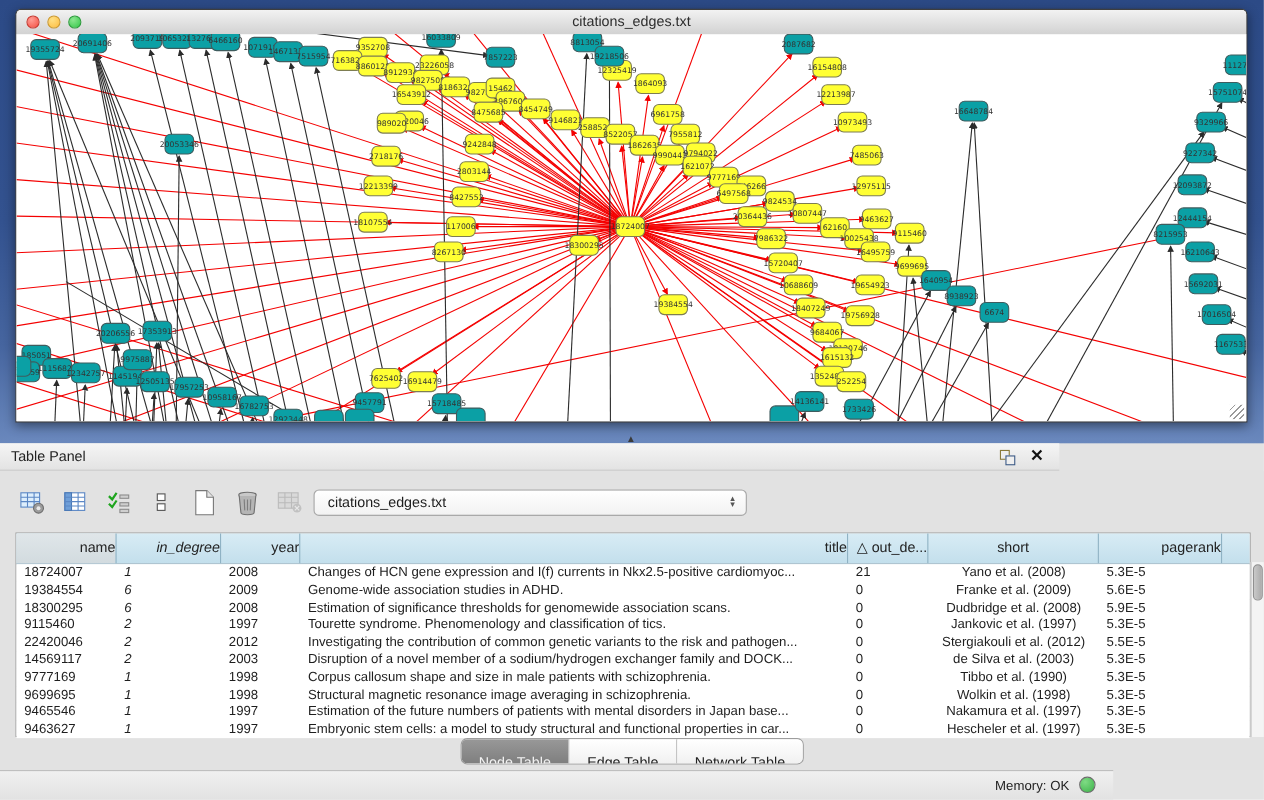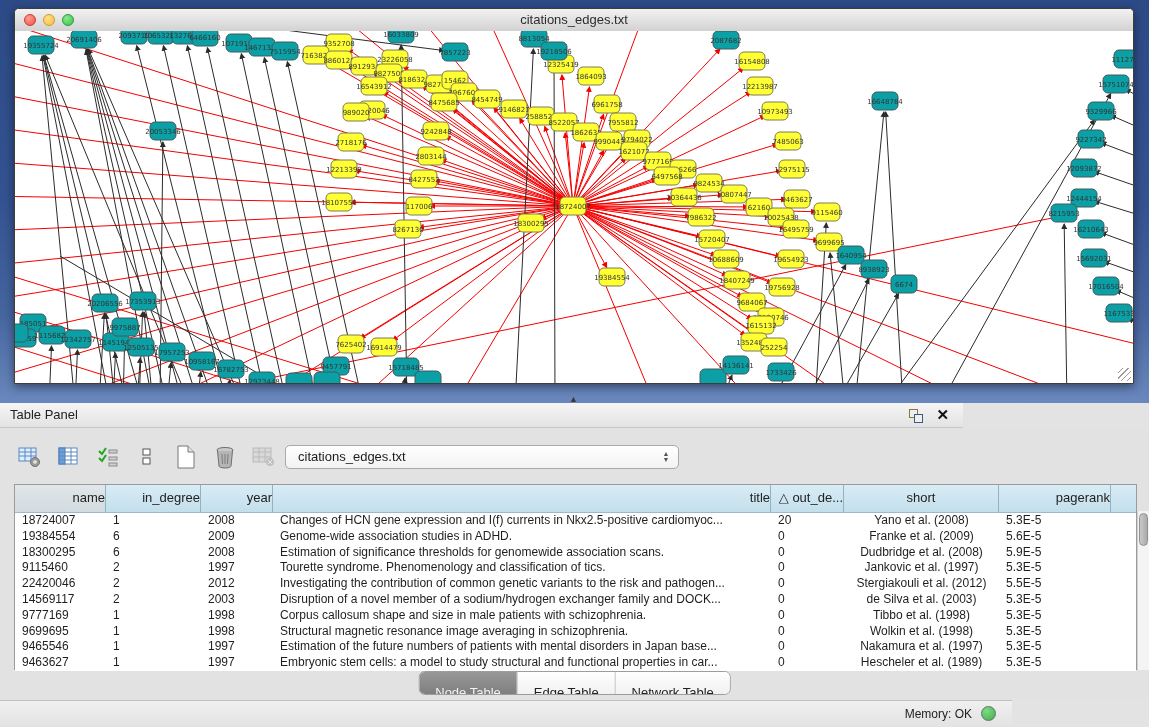--- a/index.html
+++ b/index.html
@@ -52,21 +52,21 @@
   .dtable{position:absolute;left:14px;top:56px;width:1123px;height:186px;background:#fff;
         border:1px solid #9b9b9b;box-sizing:border-box;}
   .thead{display:flex;height:27px;background:linear-gradient(#d8ecf5,#c3dfec);border-bottom:1px solid #9fb9c6;}
   .thcell{box-sizing:border-box;border-right:1px solid #8fb2c4;font-size:13px;color:#222;
         text-align:right;line-height:26px;overflow:hidden;white-space:nowrap;}
   .thcell.first{background:linear-gradient(#e0e6e9,#d2dbdf);}
   .tbody{position:relative;}
   .trow{display:flex;height:15.8px;background:#fff;}
   .tcell{box-sizing:border-box;font-size:12px;color:#1e1e1e;line-height:15.8px;white-space:nowrap;
         overflow:hidden;padding-left:7px;}
-  .c0{width:91px;} .c1{width:95px;} .c2{width:72px;} .c3{width:498px;} .c4{width:73px;}
+  .c0{width:91px;} .c1{width:95px;font-style:italic;} .c2{width:72px;} .c3{width:498px;} .c4{width:73px;}
   .c5{width:155px;text-align:center;padding-left:0;} .c6{width:112px;} .c7{flex:1;}
   .vscroll{position:absolute;left:1137px;top:83px;width:12px;height:159px;background:#f4f4f4;
         border-left:1px solid #cfcfcf;box-sizing:border-box;}
   .vthumb{position:absolute;left:1px;top:2px;width:9px;height:33px;background:linear-gradient(90deg,#c9c9c9,#ababab);
         border:1px solid #909090;border-radius:5px;box-sizing:border-box;}
   
   .tabs{position:absolute;left:50%;top:243px;transform:translateX(-50%);display:flex;height:22px;
         border:1px solid #9d9d9d;border-radius:6px;overflow:hidden;background:#fff;}
   .tab{padding:10px 16px;font-size:13px;line-height:21px;color:#222;background:linear-gradient(#ffffff,#f1f1f1);
         border-right:1px solid #b5b5b5;}
@@ -593,21 +593,21 @@
         <div class="thcell c5">short</div>
         <div class="thcell c6">pagerank</div>
         <div class="thcell c7" style="border-right: none;"></div>
       </div>
     <div class="tbody" id="rows">
         <div class="trow">
           <div class="tcell c0">18724007</div>
           <div class="tcell c1">1</div>
           <div class="tcell c2">2008</div>
           <div class="tcell c3">Changes of HCN gene expression and I(f) currents in Nkx2.5-positive cardiomyoc...</div>
-          <div class="tcell c4">20</div>
+          <div class="tcell c4">21</div>
           <div class="tcell c5">Yano et al. (2008)</div>
           <div class="tcell c6">5.3E-5</div>
           <div class="tcell c7"></div>
         </div>
         <div class="trow">
           <div class="tcell c0">19384554</div>
           <div class="tcell c1">6</div>
           <div class="tcell c2">2009</div>
           <div class="tcell c3">Genome-wide association studies in ADHD.</div>
           <div class="tcell c4">0</div>
@@ -654,21 +654,21 @@
           <div class="tcell c5">de Silva et al. (2003)</div>
           <div class="tcell c6">5.3E-5</div>
           <div class="tcell c7"></div>
         </div>
         <div class="trow">
           <div class="tcell c0">9777169</div>
           <div class="tcell c1">1</div>
           <div class="tcell c2">1998</div>
           <div class="tcell c3">Corpus callosum shape and size in male patients with schizophrenia.</div>
           <div class="tcell c4">0</div>
-          <div class="tcell c5">Tibbo et al. (1998)</div>
+          <div class="tcell c5">Tibbo et al. (1990)</div>
           <div class="tcell c6">5.3E-5</div>
           <div class="tcell c7"></div>
         </div>
         <div class="trow">
           <div class="tcell c0">9699695</div>
           <div class="tcell c1">1</div>
           <div class="tcell c2">1998</div>
           <div class="tcell c3">Structural magnetic resonance image averaging in schizophrenia.</div>
           <div class="tcell c4">0</div>
           <div class="tcell c5">Wolkin et al. (1998)</div>
@@ -684,21 +684,21 @@
           <div class="tcell c5">Nakamura et al. (1997)</div>
           <div class="tcell c6">5.3E-5</div>
           <div class="tcell c7"></div>
         </div>
         <div class="trow">
           <div class="tcell c0">9463627</div>
           <div class="tcell c1">1</div>
           <div class="tcell c2">1997</div>
           <div class="tcell c3">Embryonic stem cells: a model to study structural and functional properties in car...</div>
           <div class="tcell c4">0</div>
-          <div class="tcell c5">Hescheler et al. (1989)</div>
+          <div class="tcell c5">Hescheler et al. (1997)</div>
           <div class="tcell c6">5.3E-5</div>
           <div class="tcell c7"></div>
         </div>
       </div>
   </div>
   <div class="vscroll">
       <div class="vthumb"></div>
     </div>
 
   <div class="tabs">

